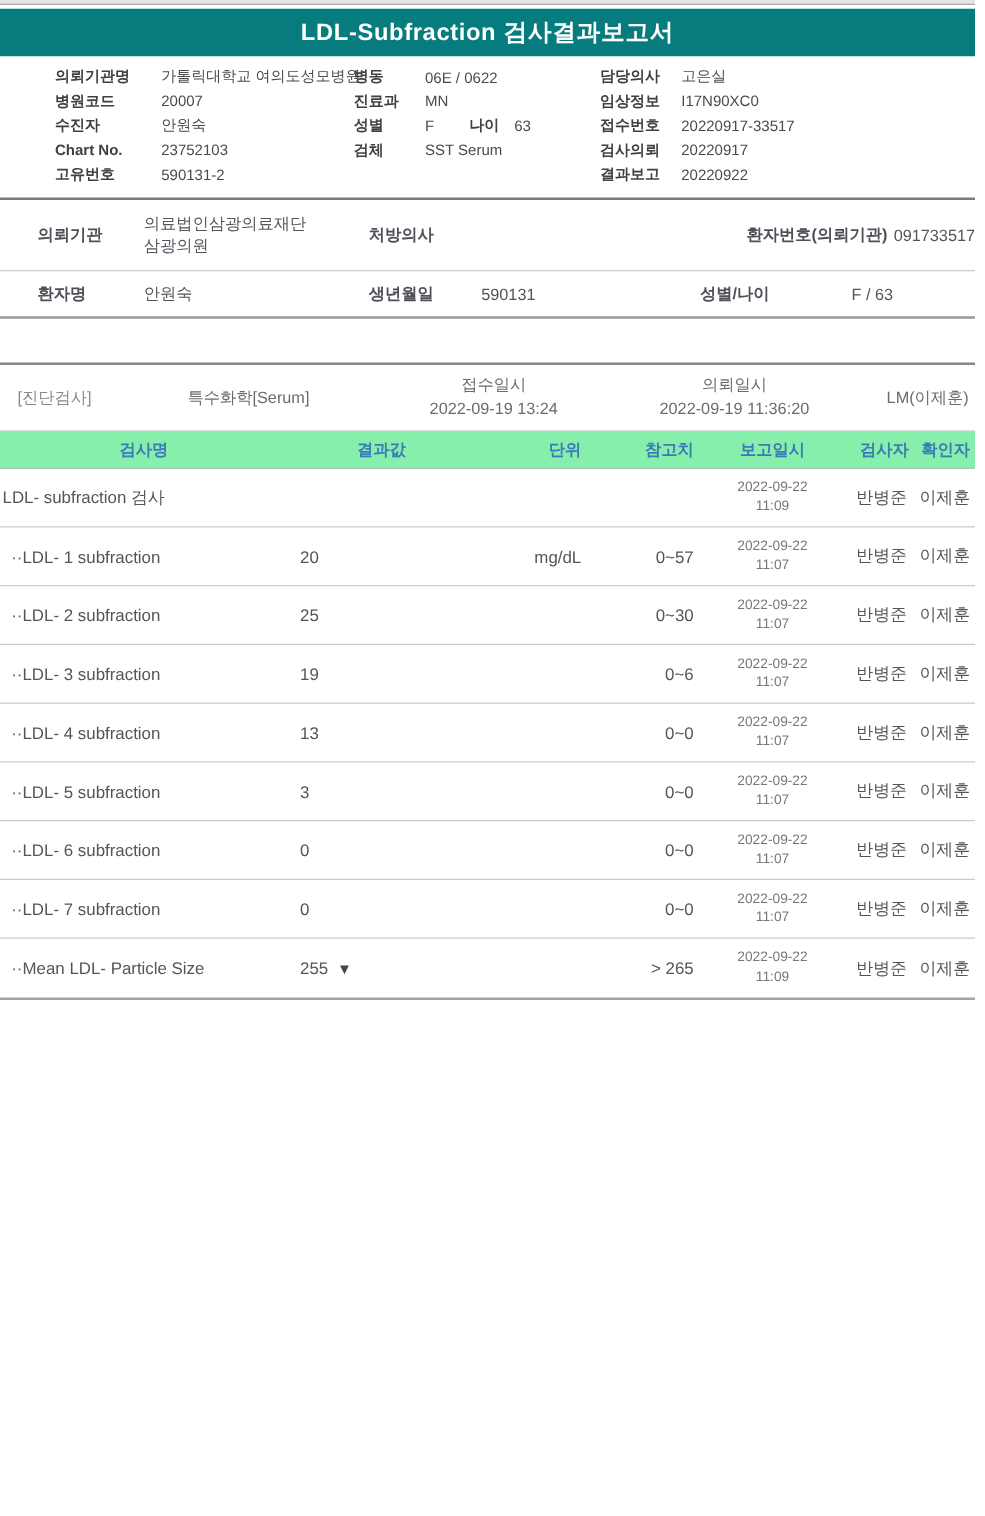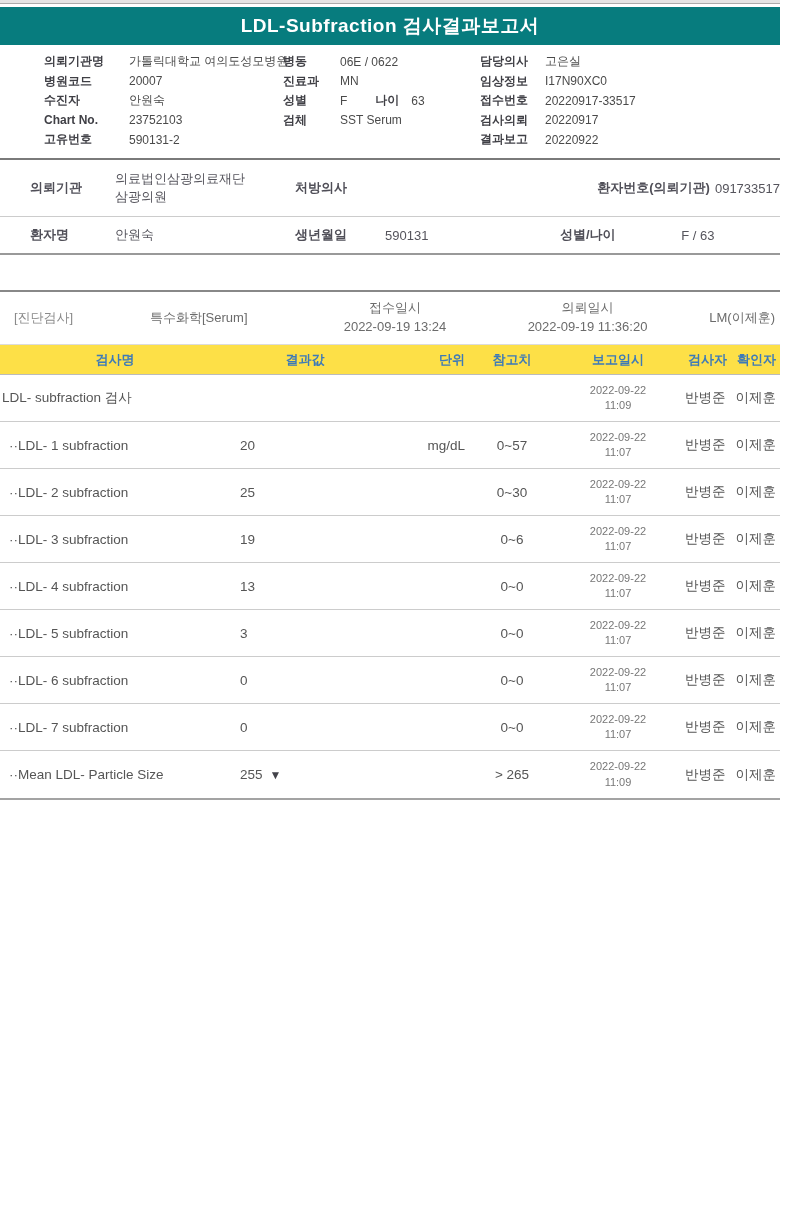--- a/index.html
+++ b/index.html
@@ -49,27 +49,27 @@
   .tests { margin-top:35px; border-top:2px solid #888; border-bottom:2px solid #a3a3a3; }
   .meta-row { height:52px; display:flex; align-items:center; font-size:13px; color:#6b6b6b; }
   .m-cat { margin-left:14px; width:100px; color:#8a8a8a; }
   .m-dept { margin-left:36px; width:130px; }
   .m-block { text-align:center; line-height:1.45; }
   .m-recv { width:170px; margin-left:30px; }
   .m-req  { width:185px; margin-left:15px; }
   .m-lab  { flex:1; text-align:right; padding-right:5px; }
 
   .thead {
-    height:31px; background:#fde047; border-top:1px solid #dcdcdc; border-bottom:1px solid #bbb;
+    height:31px; background:#86efac; border-top:1px solid #dcdcdc; border-bottom:1px solid #bbb;
     display:flex; align-items:center; font-weight:bold; color:#3D7AB8; font-size:13px;
   }
   .c-name   { flex:0 0 230px; }
   .c-result { flex:0 0 150px; }
   .c-unit   { flex:0 0 85px; text-align:right; }
-  .c-ref    { flex:0 0 90px; text-align:center; padding-left:4px; }
+  .c-ref    { flex:0 0 90px; text-align:right; padding-left:4px; }
   .c-date   { flex:0 0 118px; text-align:center; padding-left:8px; }
   .c-staff  { flex:1; display:flex; justify-content:flex-end; gap:10px; padding-right:4px; }
   .thead .c-name { text-align:center; }
   .thead .c-result { text-align:center; }
 
   .trow {
     height:47px; display:flex; align-items:center;
     border-bottom:1px solid #ccc; font-size:13.5px; color:#555;
   }
   .trow:last-child { border-bottom:none; }

